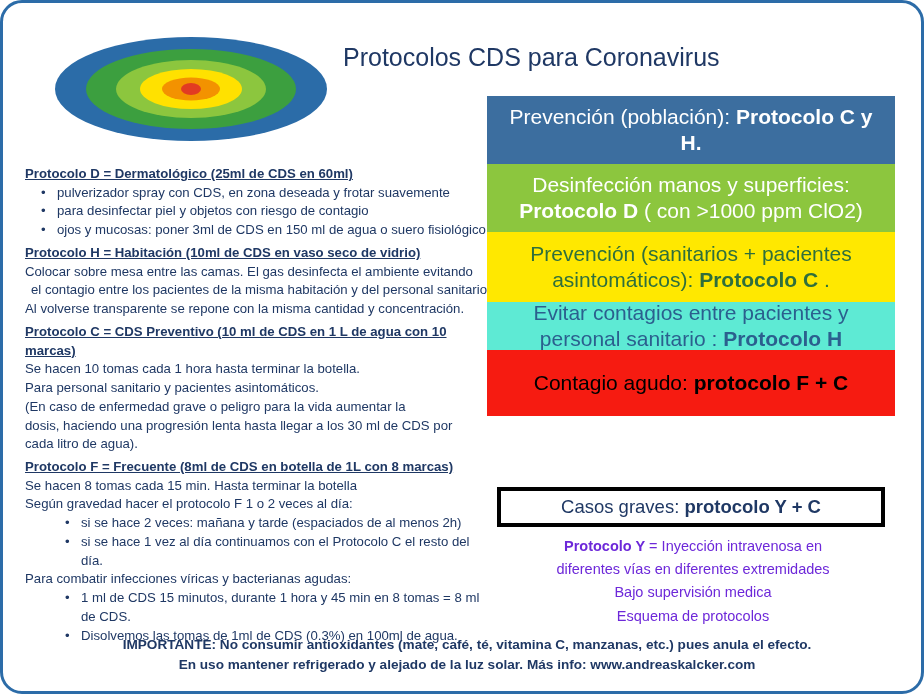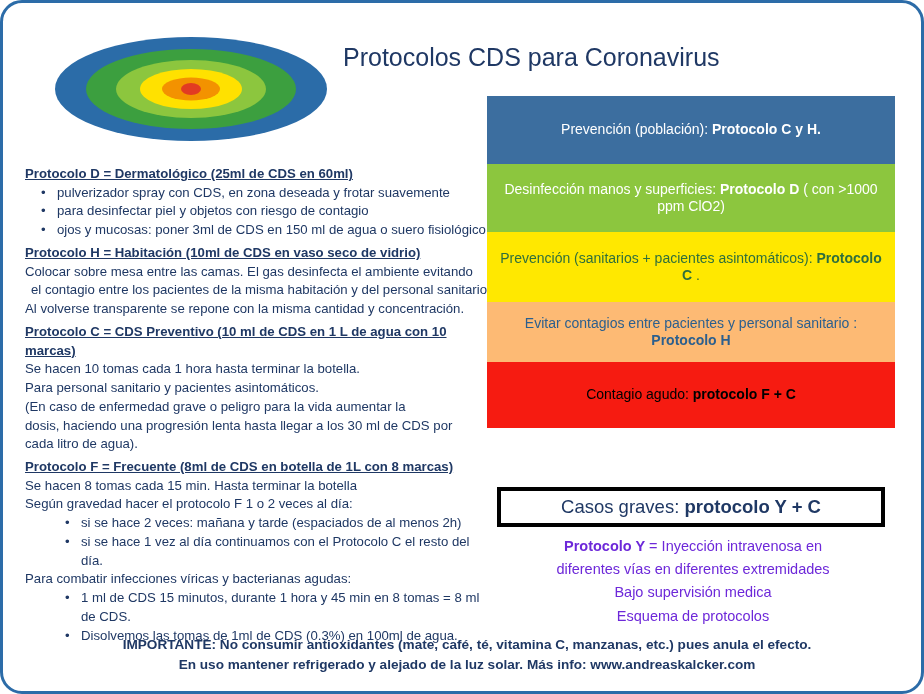--- a/index.html
+++ b/index.html
@@ -105,28 +105,28 @@
     top: 93px;
     width: 408px;
   }
   .block {
     box-sizing: border-box;
     display: flex;
     align-items: center;
     justify-content: center;
     text-align: center;
     padding: 4px 10px;
-    font-size: 14px;
+    font-size: 21px;
     line-height: 1.25;
   }
   .block b { font-weight: bold; }
   .b-blue   { background: #3c6e9f; color: #ffffff; height: 68px; }
   .b-green  { background: #8cc63e; color: #ffffff; height: 68px; }
   .b-yellow { background: #ffe800; color: #2f6f3c; height: 70px; align-items: center; }
-  .b-orange { background: #fdba74; color: #2b5f8e; height: 60px; }
+  .b-orange { background: #5eead4; color: #2b5f8e; height: 48px; }
   .b-red    { background: #f61b11; color: #000000; height: 66px; }
 
   #severe-box {
     position: absolute;
     left: 494px;
     top: 484px;
     width: 388px;
     height: 40px;
     box-sizing: border-box;
     border: 4px solid #000000;

